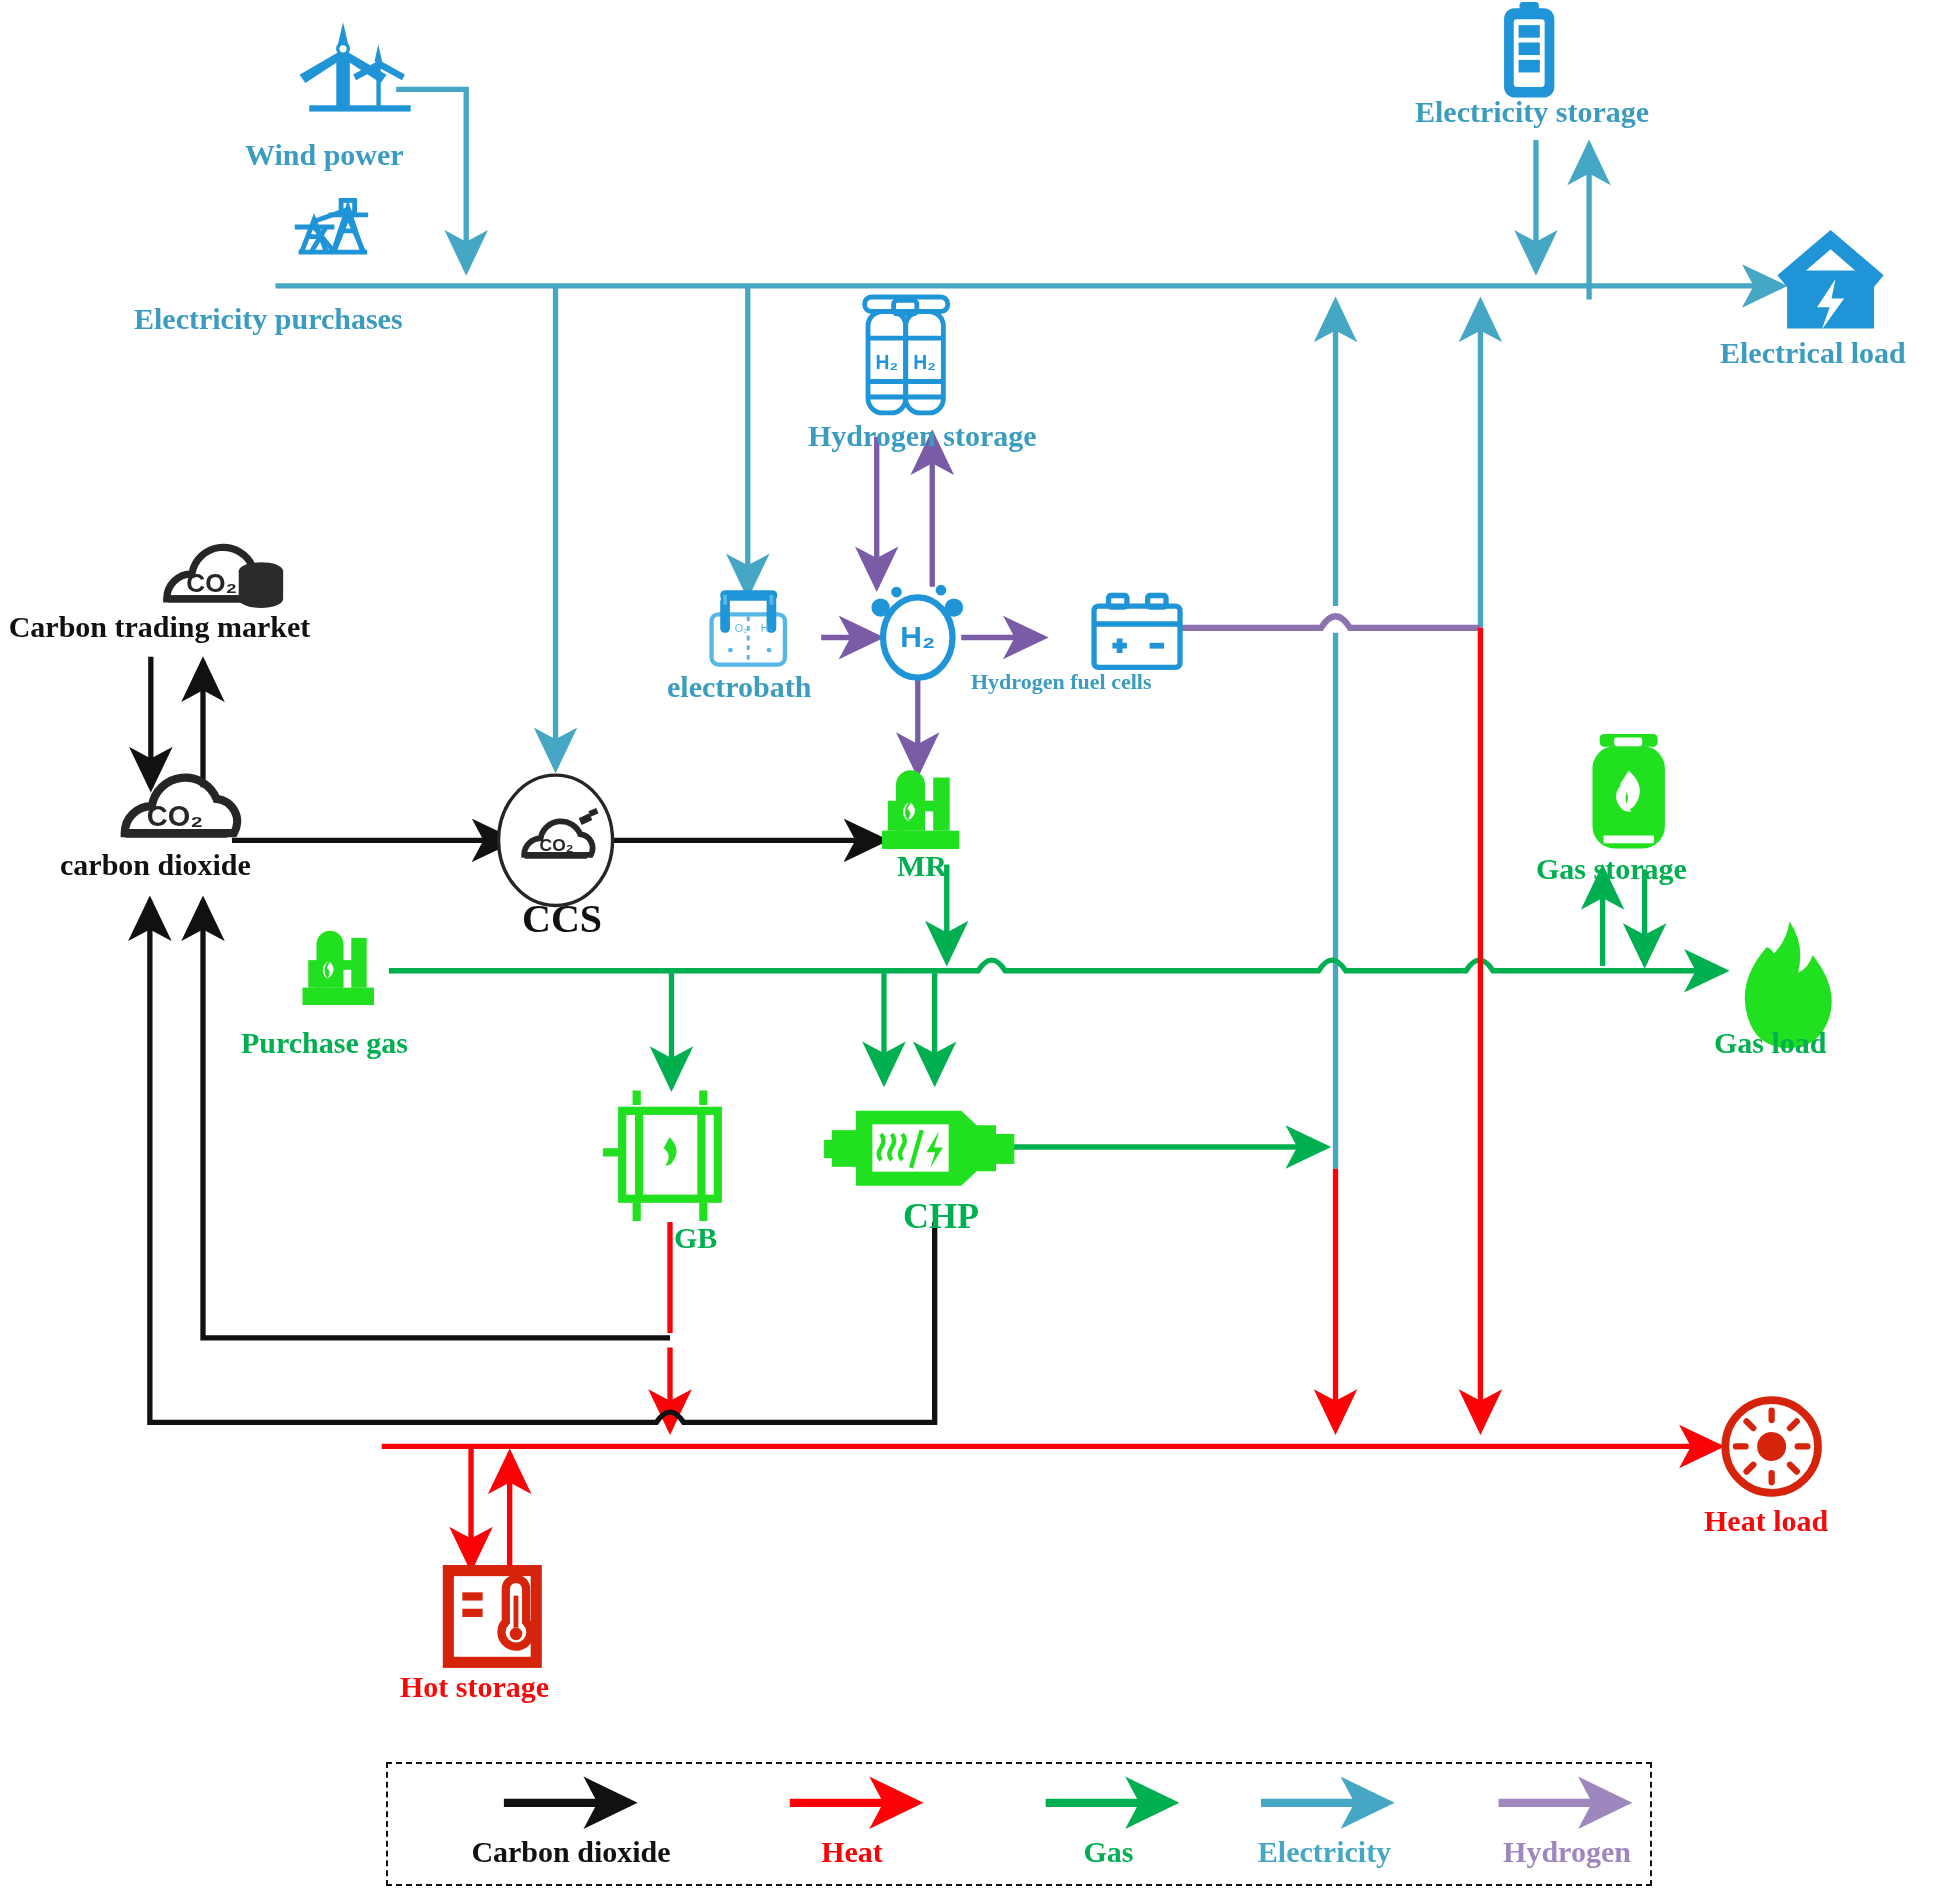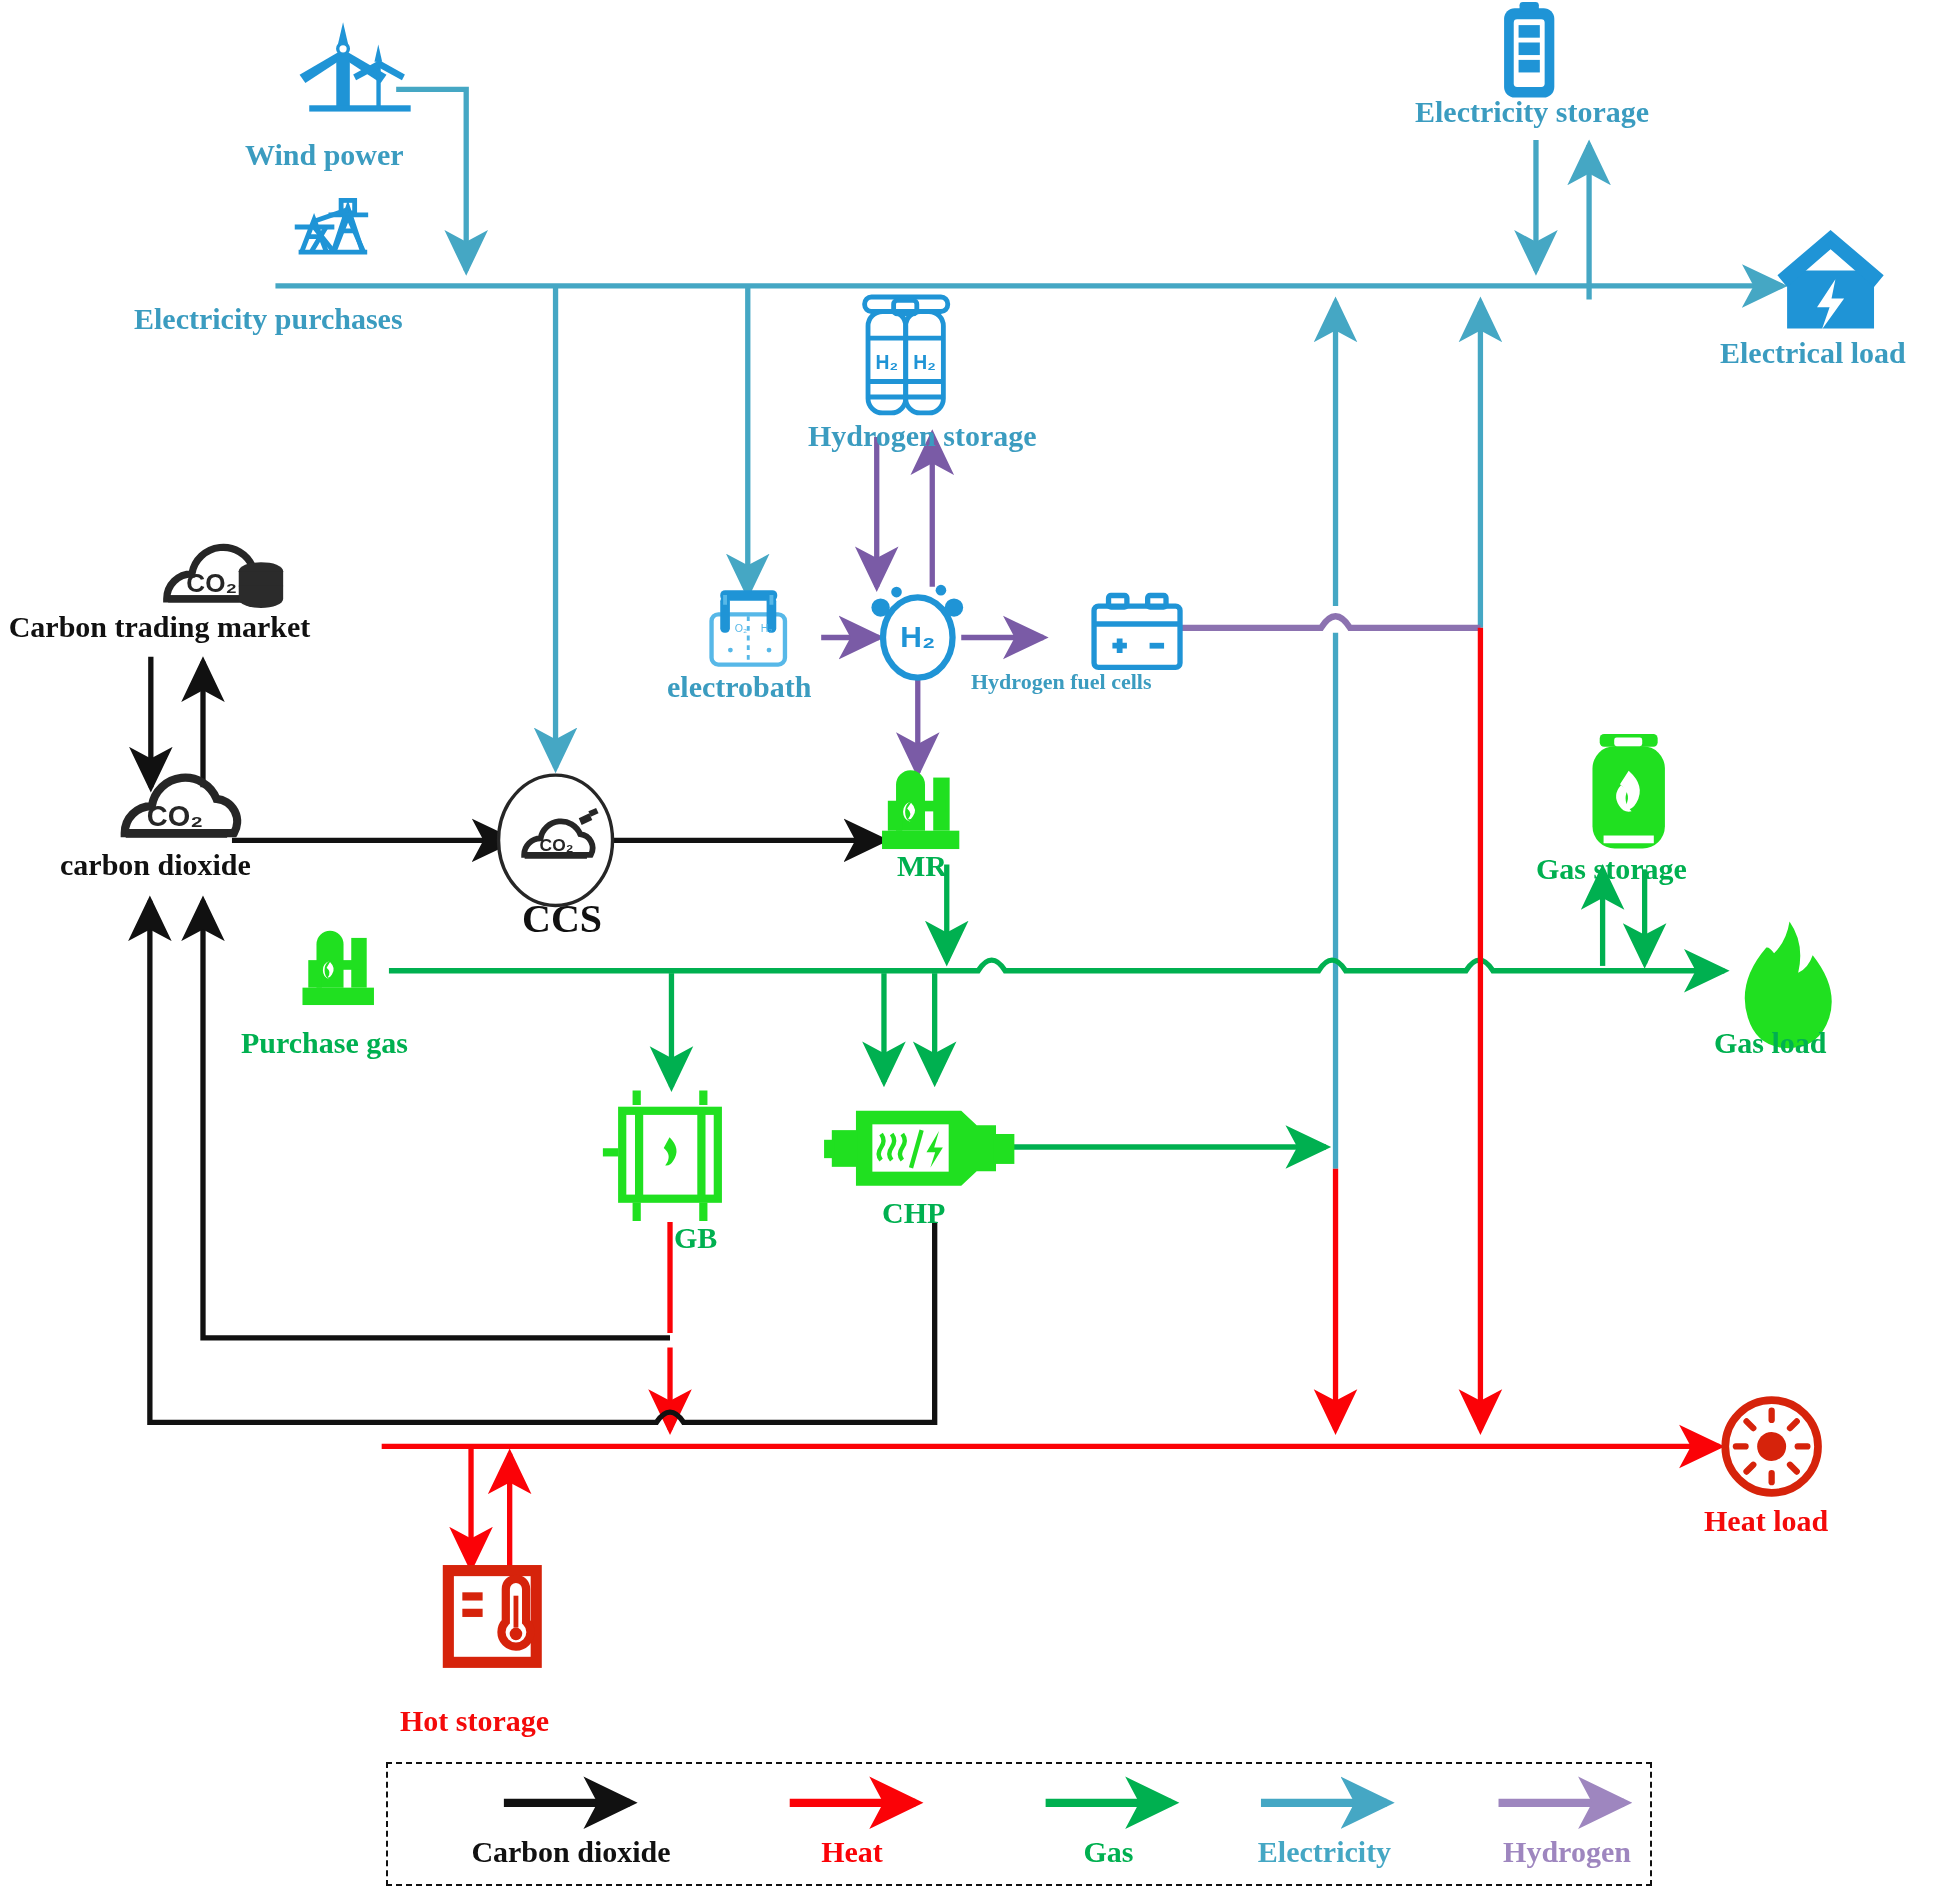--- a/index.html
+++ b/index.html
@@ -317,27 +317,27 @@
   <div class="lbl" style="left:60px;top:850px;font-size:30px;color:#111111;">carbon dioxide</div>
 
   <div class="lbl" style="left:522px;top:899px;font-size:40px;color:#111111;">CCS</div>
 
   <div class="lbl" style="left:897px;top:851px;font-size:30px;color:#00b050;">MR</div>
 
   <div class="lbl" style="left:241px;top:1028px;font-size:30px;color:#00b050;">Purchase gas</div>
 
   <div class="lbl" style="left:674px;top:1223px;font-size:30px;color:#00b050;">GB</div>
 
-  <div class="lbl" style="left:882px;top:1198px;font-size:30px;color:#00b050;">CHP</div>
+  <div class="lbl" style="left:903px;top:1198px;font-size:36px;color:#00b050;">CHP</div>
 
   <div class="lbl" style="left:1536px;top:854px;font-size:30px;color:#00b050;">Gas storage</div>
 
   <div class="lbl" style="left:1714px;top:1028px;font-size:30px;color:#00b050;">Gas load</div>
 
-  <div class="lbl" style="left:400px;top:1672px;font-size:30px;color:#f40a0a;margin-top:34px;">Hot storage</div>
+  <div class="lbl" style="left:400px;top:1672px;font-size:30px;color:#f40a0a;">Hot storage</div>
 
   <div class="lbl" style="left:1704px;top:1506px;font-size:30px;color:#f40a0a;">Heat load</div>
 
   <div class="legend-box" style="left:386px;top:1762px;width:1266px;height:124px;">
 
     <svg width="1266" height="124" viewBox="0 0 2622 256">
       <defs>
         <marker id="lg-k" markerWidth="7" markerHeight="7" refX="5.6" refY="3.5" orient="auto">
           <path d="M0,0.3 L6.6,3.5 L0,6.7 L1.7,3.5 Z" fill="#111111"></path>
         </marker>

